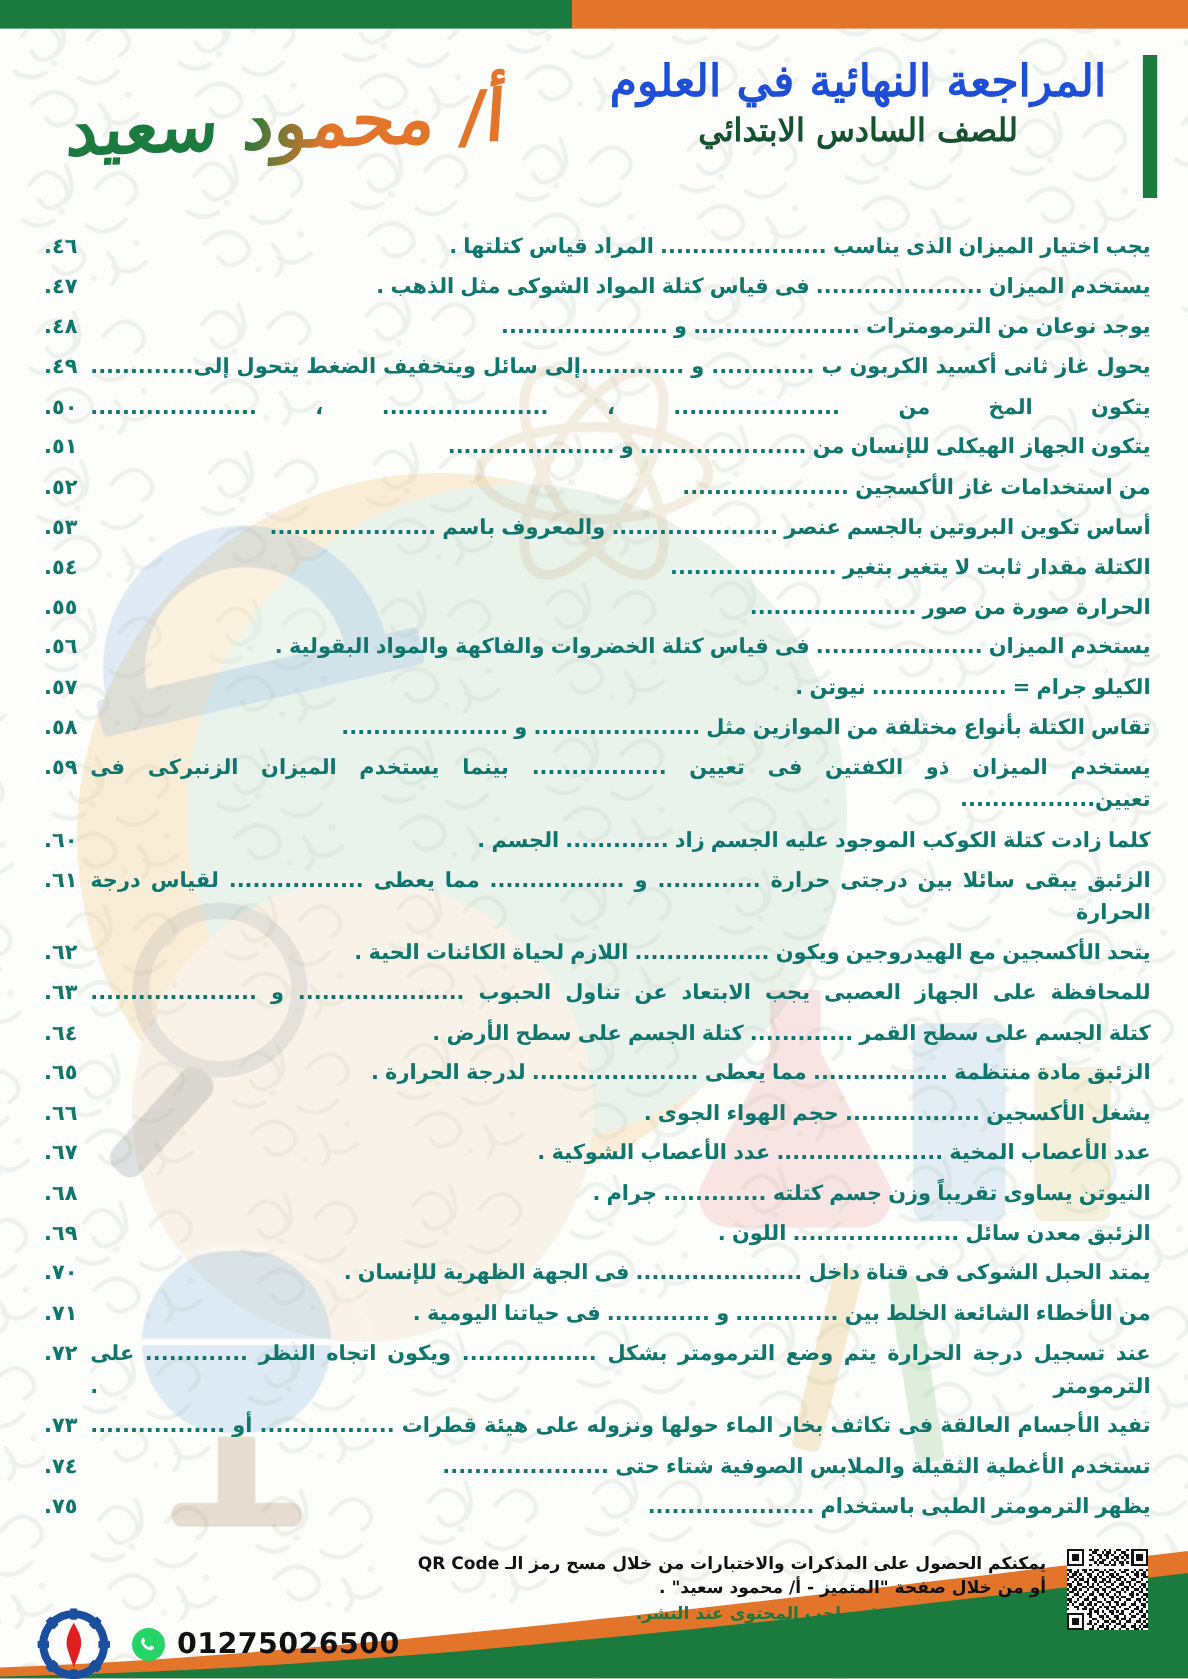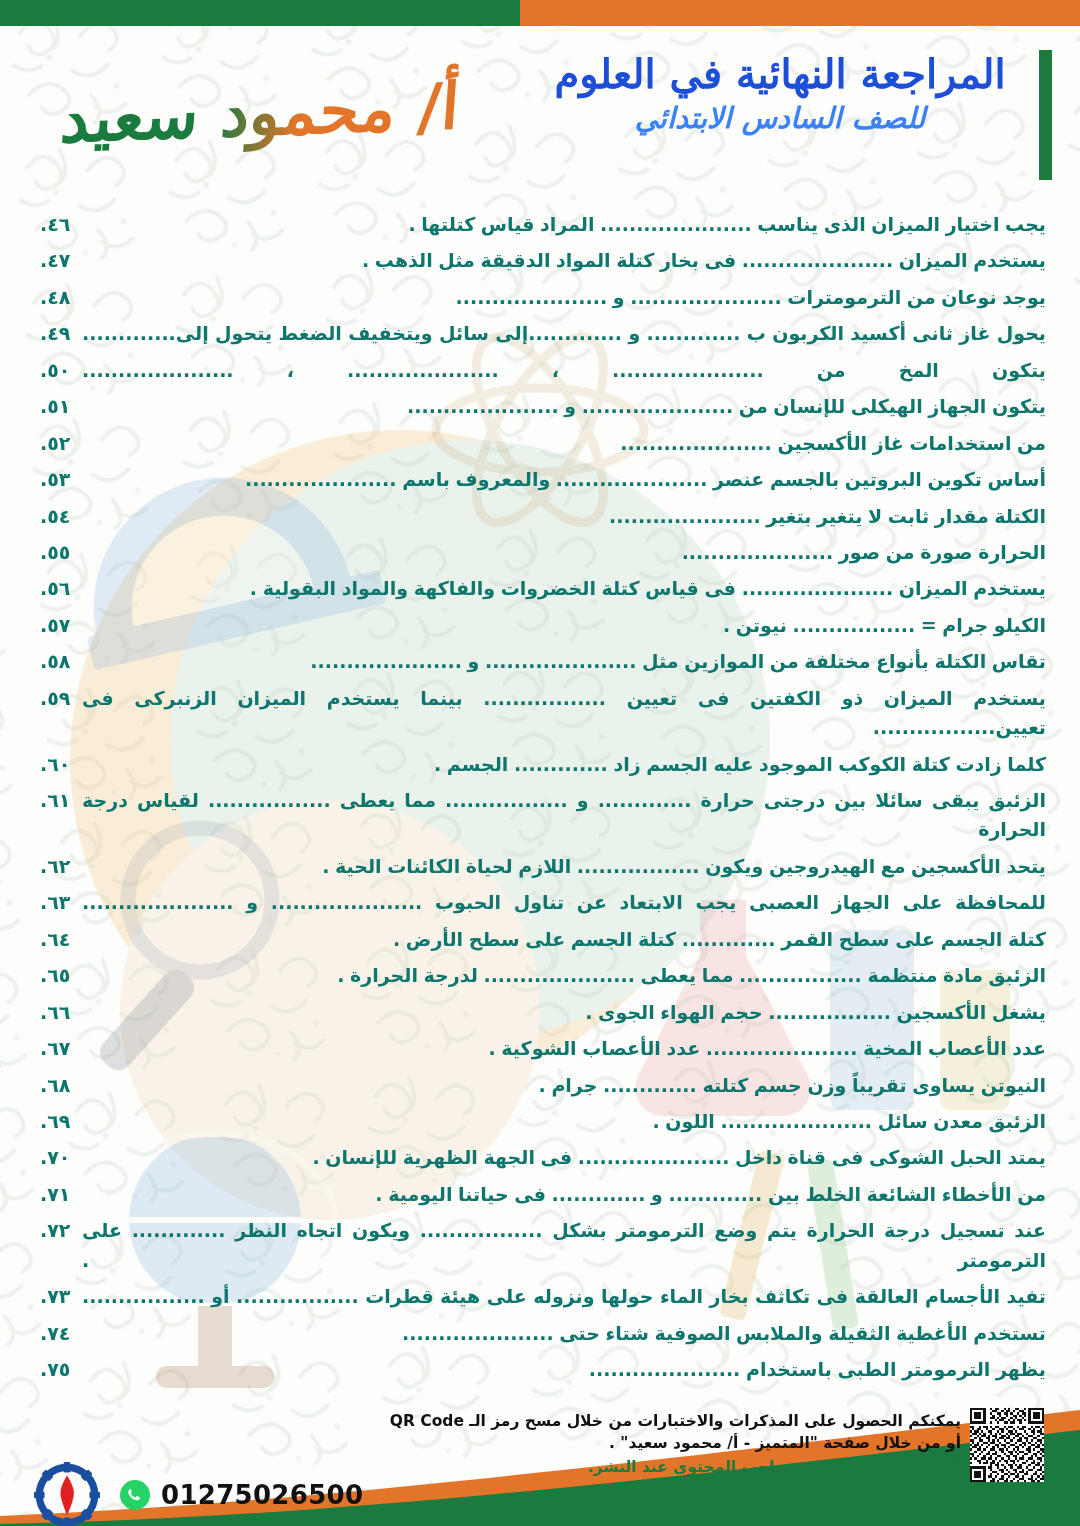--- a/index.html
+++ b/index.html
@@ -60,25 +60,24 @@
     font-weight: 700;
     color: #1d4ed8;
     letter-spacing: -1px;
     line-height: 1.18;
     white-space: nowrap;
   }
   #title-sub {
     font-family: "DejaVu Serif", "Liberation Serif", serif;
     font-size: 29px;
     font-weight: 700;
-    color: #3b82f6;
+    color: #14532d;
     line-height: 1.2;
     margin-top: 4px;
     white-space: nowrap;
-    font-style: italic;
   }
   
   #brand-logo {
     position: absolute;
     left: 20px; top: 12px;
     width: 480px; height: 150px;
     direction: rtl;
     text-align: center;
   }
   #brand-text {
@@ -160,21 +159,21 @@
   .soc-icon { width: 30px; height: 30px; flex: 0 0 auto; }
   .contact-text {
     font-family: "DejaVu Sans", "Liberation Sans", sans-serif;
     font-size: 26px; font-weight: 700; color: #111;
     letter-spacing: 0.3px; white-space: nowrap;
   }
 
   #qr-block {
     position: absolute;
     right: 36px; top: 8px;
-    display: flex; align-items: flex-start; gap: 9px;
+    display: flex; align-items: flex-start; gap: 19px;
     direction: rtl; z-index: 3;
   }
   #qr-code { width: 74px; height: 74px; flex: 0 0 auto; }
   #qr-notes { text-align: right; padding-top: 2px; }
   .qr-note {
     font-family: "DejaVu Sans", "Liberation Sans", sans-serif;
     font-size: 15.5px; font-weight: 700; color: #111;
     line-height: 1.45; white-space: nowrap;
   }
   .qr-note.copyright { color: #1b7a3e; }
@@ -268,21 +267,21 @@
 
   <div id="green-rule" style="background: rgb(27, 122, 62);"></div>
 </header>
 
 <main id="questions">
     <div class="q-row short">
       <div class="q-text">يجب اختيار الميزان الذى يناسب ..................... المراد قياس كتلتها .</div>
       <div class="q-num">٤٦.</div>
     </div>
     <div class="q-row short">
-      <div class="q-text">يستخدم الميزان ..................... فى بخار كتلة المواد الدقيقة مثل الذهب .</div>
+      <div class="q-text">يستخدم الميزان ..................... فى قياس كتلة المواد الشوكى مثل الذهب .</div>
       <div class="q-num">٤٧.</div>
     </div>
     <div class="q-row short">
       <div class="q-text">يوجد نوعان من الترمومترات ..................... و .....................</div>
       <div class="q-num">٤٨.</div>
     </div>
     <div class="q-row wide">
       <div class="q-text">يحول غاز ثانى أكسيد الكربون ب ............. و .............إلى سائل ويتخفيف الضغط يتحول إلى.............</div>
       <div class="q-num">٤٩.</div>
     </div>

